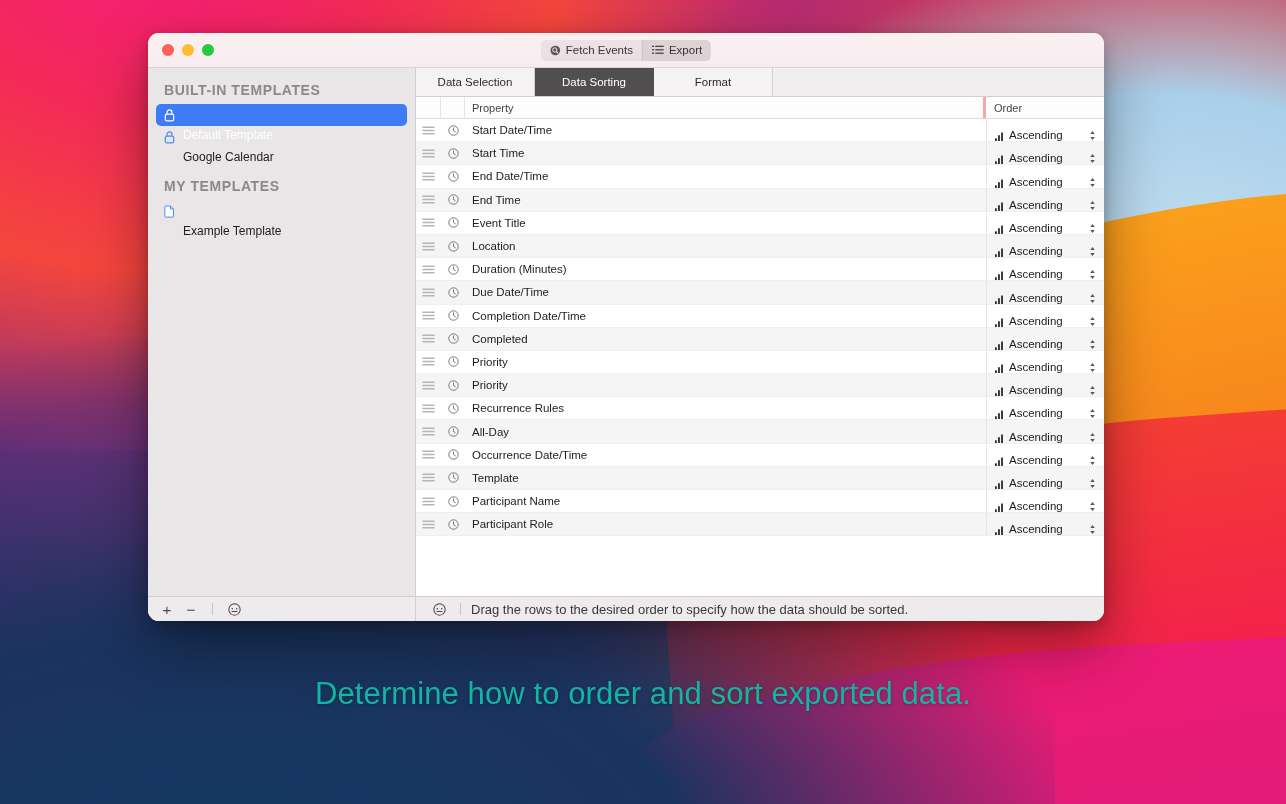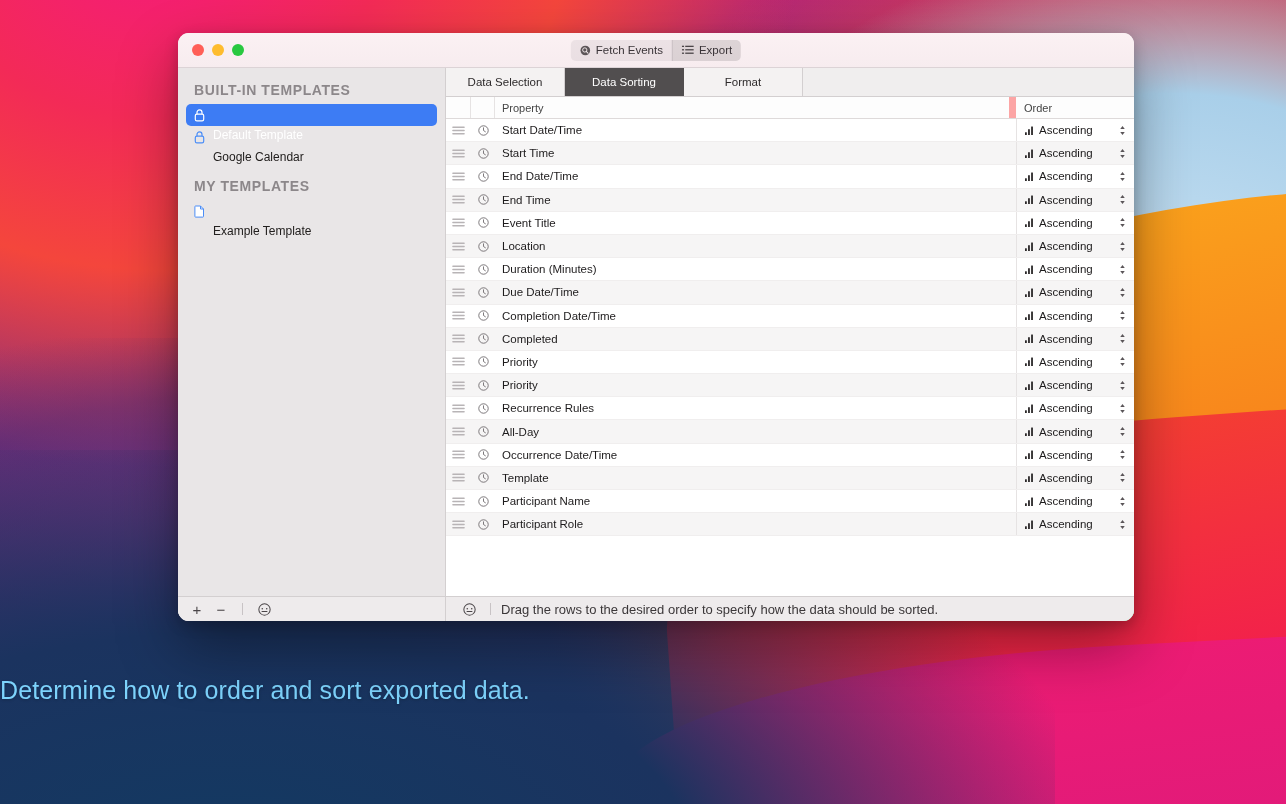--- a/index.html
+++ b/index.html
@@ -46,30 +46,30 @@
     background: radial-gradient(ellipse at 30% 90%, #123a62 0%, #1b335f 40%, rgba(40,45,100,0) 76%);
   }
   .wp-purple-mid {
     position: absolute; left: -4%; top: 42%; width: 64%; height: 46%;
     background: radial-gradient(ellipse at 40% 50%, rgba(122,52,124,0.85) 0%, rgba(90,45,110,0.4) 50%, rgba(60,50,110,0) 78%);
   }
 
   
   #caption {
     position: absolute; left: 0; right: 0; top: 676px;
-    text-align: left;
-    color: #7dd3fc;
-    font-size: 25px;
+    text-align: center;
+    color: #14b8a6;
+    font-size: 31px;
     letter-spacing: 0.1px;
     text-shadow: 0 1px 3px rgba(0,0,0,0.22);
   }
 
   
   #window {
-    position: absolute; left: 178px; top: 33px;
+    position: absolute; left: 148px; top: 33px;
     width: 956px; height: 588px;
     border-radius: 11px;
     overflow: hidden;
     background: #ececec;
     box-shadow: 0 26px 60px rgba(0,0,0,0.38), 0 4px 14px rgba(0,0,0,0.22);
   }
 
   
   #titlebar {
     height: 35px; position: relative;
@@ -161,36 +161,36 @@
 
   
   #table-wrap { flex: 1; display: flex; flex-direction: column; background: #fff; overflow: hidden; }
   #table-head {
     display: flex; height: 22px; align-items: center;
     background: #fdfdfd; border-bottom: 1px solid #dedada;
     font-size: 11px; color: #444;
   }
   .col-handle { width: 25px; border-right: 1px solid #e6e3e3; height: 100%; }
   .col-icon { width: 24px; border-right: 1px solid #e6e3e3; height: 100%; }
-  .col-prop { flex: 1; border-right: 7px solid #fca5a5; height: 100%; display: flex; align-items: center; padding-left: 7px; }
+  .col-prop { flex: 1; border-right: 3px solid #fca5a5; height: 100%; display: flex; align-items: center; padding-left: 7px; }
   .col-order { width: 118px; height: 100%; display: flex; align-items: center; padding-left: 8px; }
 
   #rows { flex: 1; overflow: hidden; }
   .row {
     display: flex; align-items: center; height: 23.2px;
     font-size: 11.5px; color: #1d1b1c;
     border-bottom: 1px solid #f0eeee;
   }
   .row.alt { background: #f6f5f5; }
   .r-handle { width: 25px; display: flex; align-items: center; justify-content: center; cursor: default; }
   .r-icon { width: 24px; display: flex; align-items: center; justify-content: center; }
   .r-prop { flex: 1; padding-left: 7px; }
   .r-order {
     width: 118px; height: 100%;
-    display: flex; align-items: center; gap: 5px;
+    display: flex; align-items: flex-end; gap: 5px;
     padding-left: 8px; padding-right: 8px;
     border-left: 1px solid #e6e3e3;
     position: relative; cursor: default;
   }
   .r-order .otext { flex: 1; }
   .stepper { display: flex; flex-direction: column; align-items: center; gap: 1px; color: #555; }
 
   
   #statusbar {
     height: 25px; display: flex; align-items: center;

